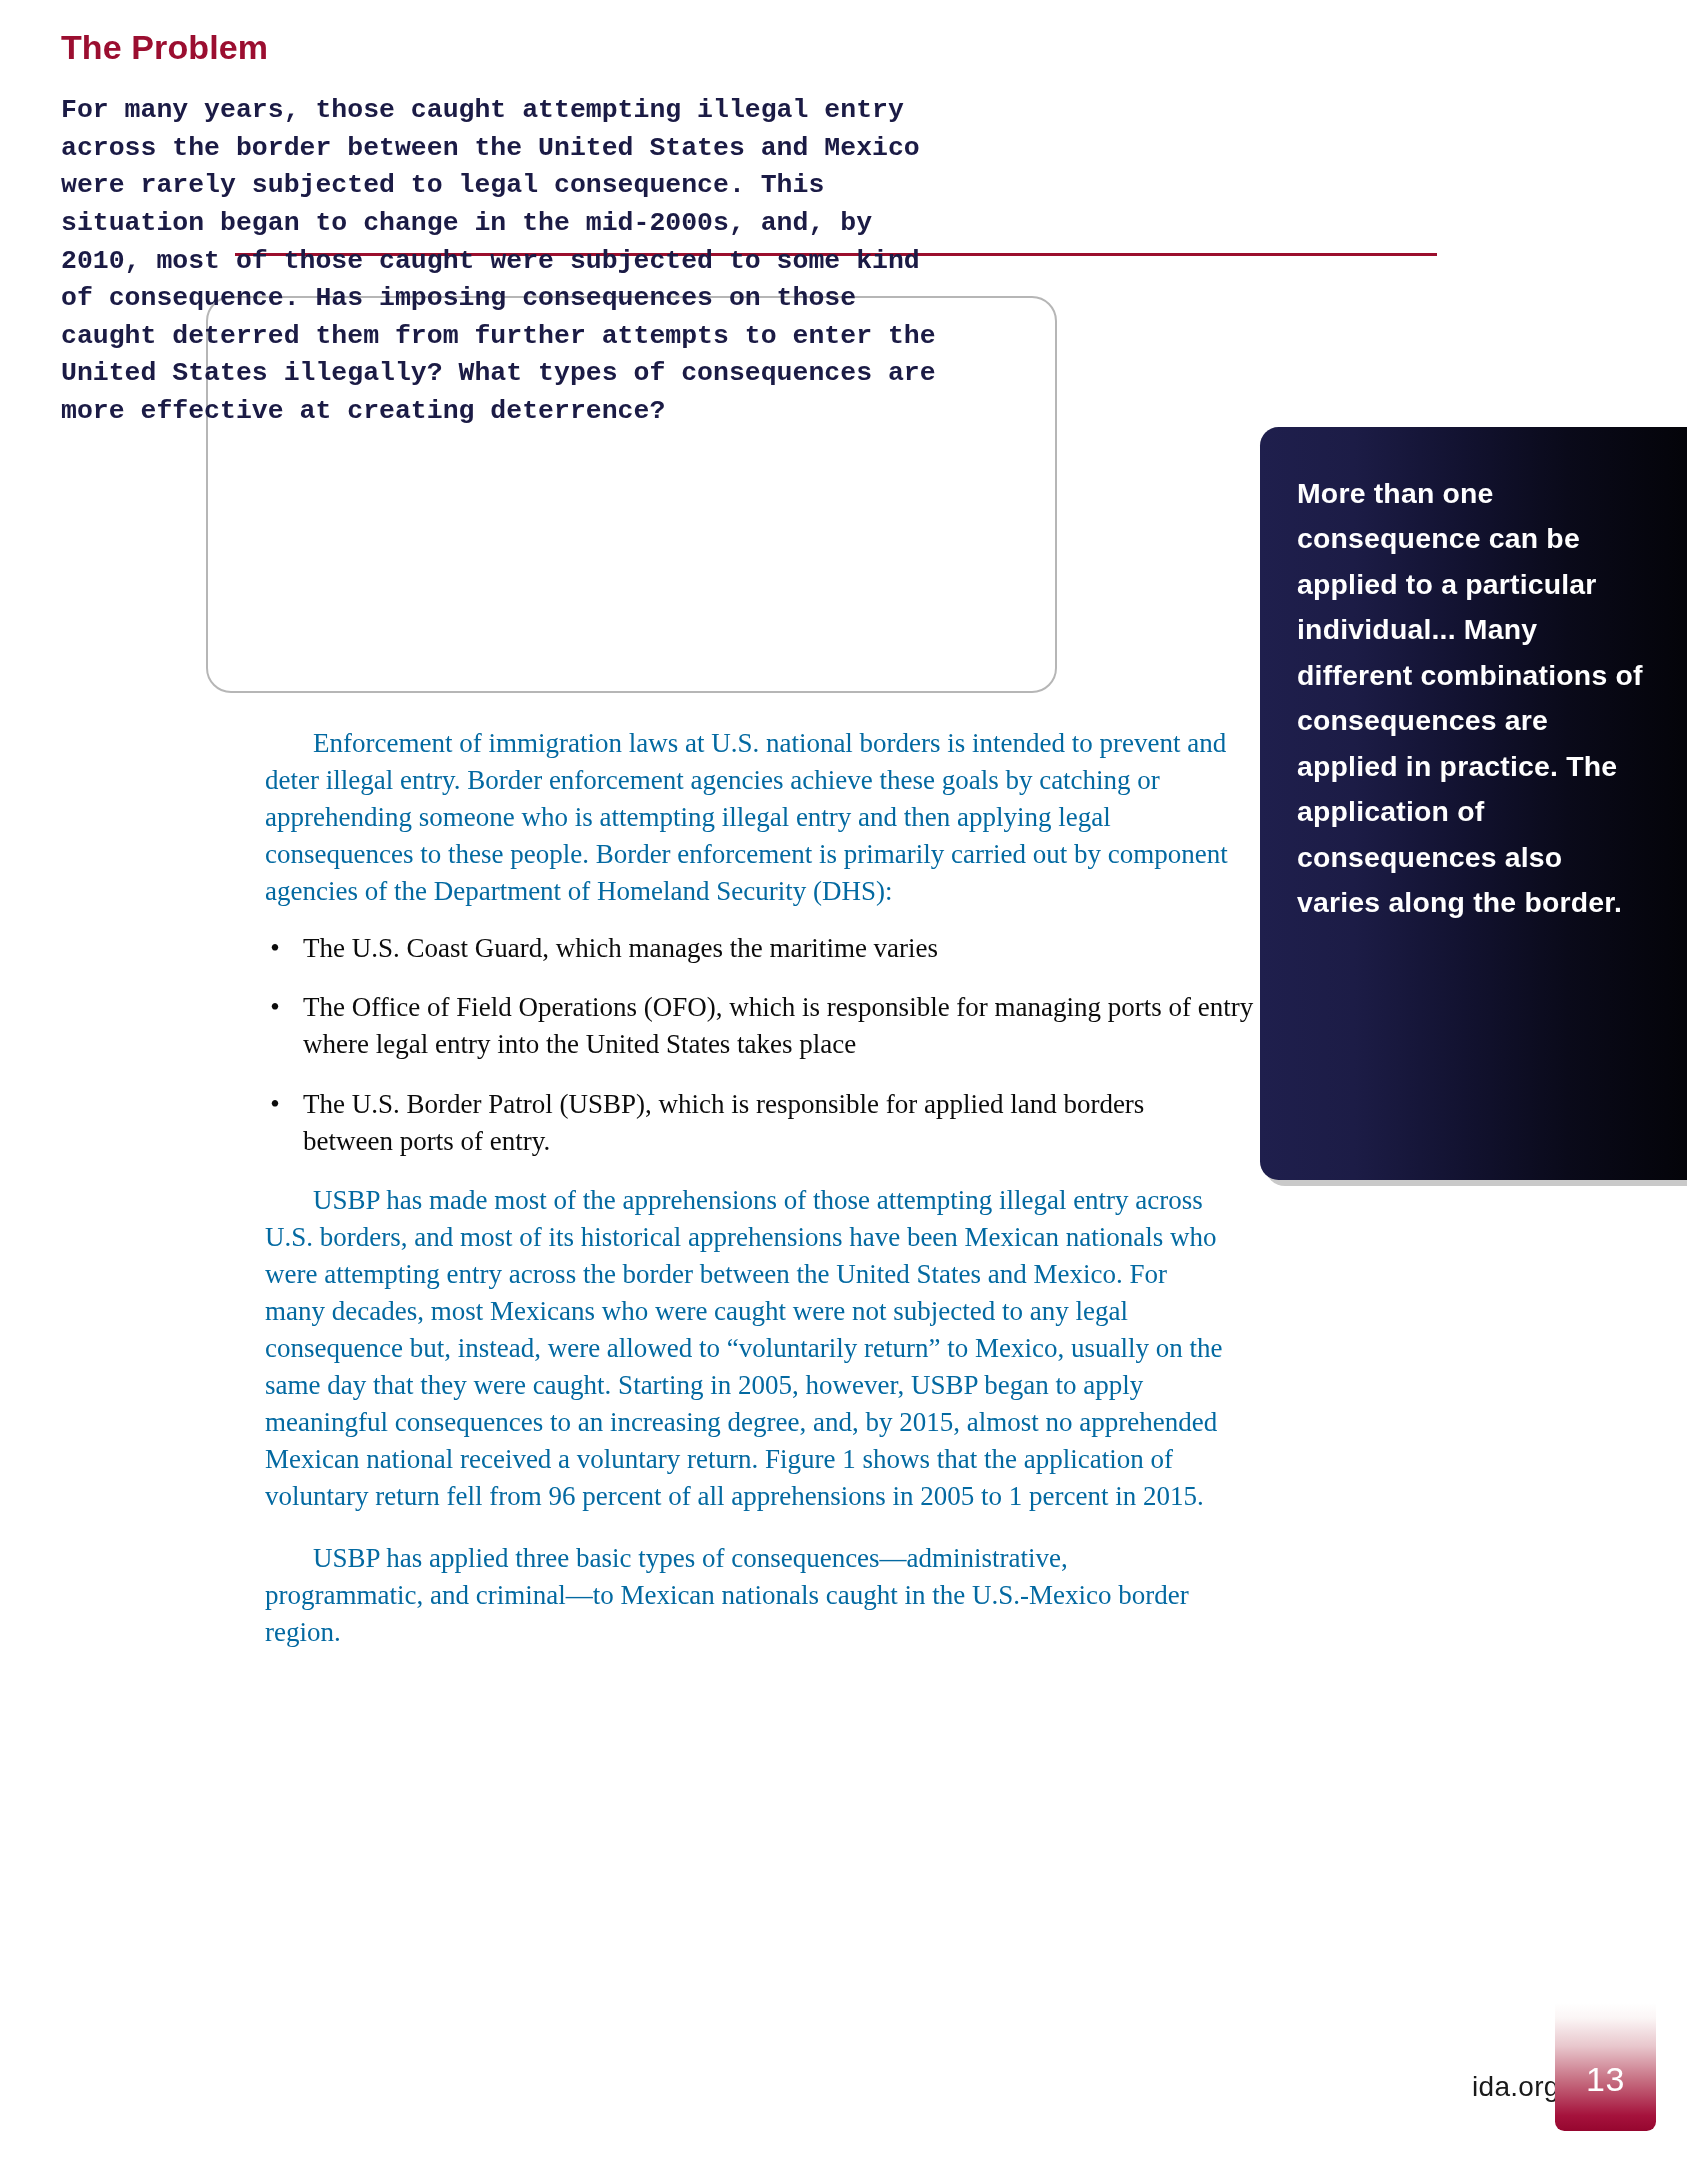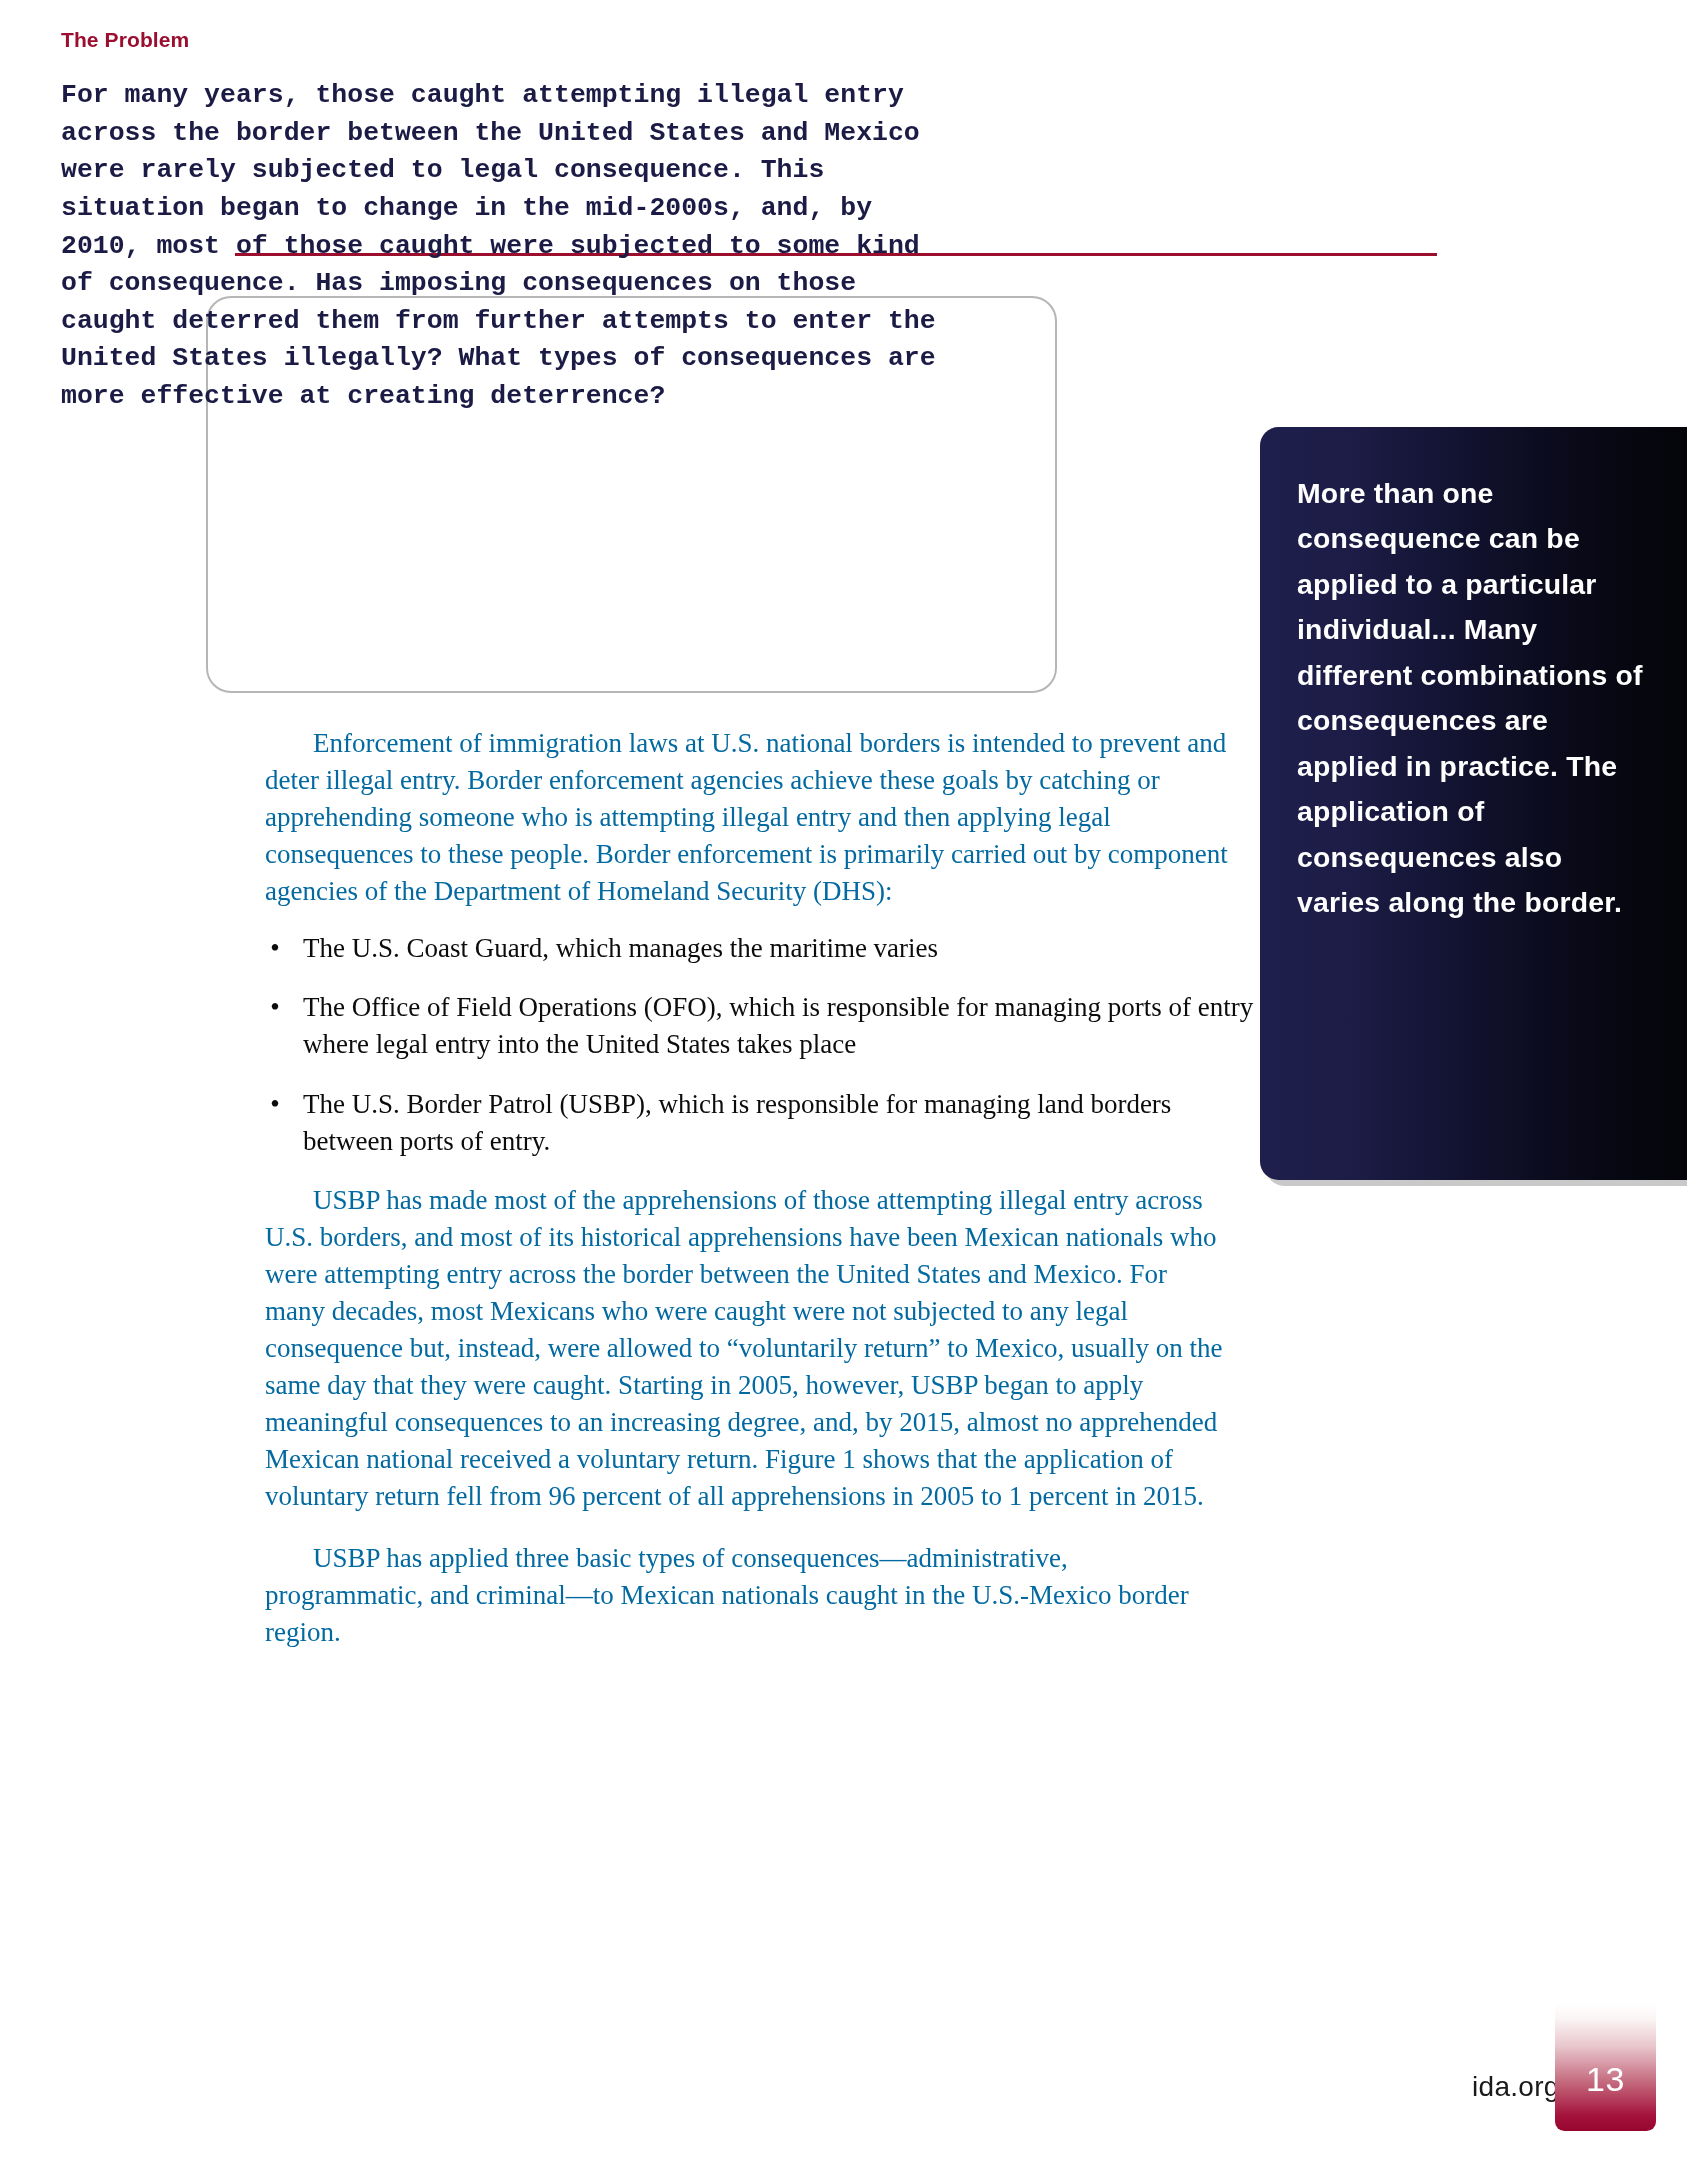--- a/index.html
+++ b/index.html
@@ -71,21 +71,21 @@
   }
   .problem-inner {
     position: absolute;
     left: 61px;
     top: 28px;
     width: 926px;
   }
   .problem-heading {
     font-family: "Liberation Sans", sans-serif;
     font-weight: bold;
-    font-size: 21px;
+    font-size: 34px;
     color: #9B0E30;
     margin: 0 0 25px 0;
     letter-spacing: 0.1px;
   }
   .problem-text {
     font-family: Liberation Mono, monospace;
     font-weight: bold;
     font-size: 26.5px;
     line-height: 1.42;
     color: #1b1b45;
@@ -227,21 +227,21 @@
       <li class="bullet-b1">
         <span class="bullet-dot">•</span>
         <span>The U.S. Coast Guard, which manages the maritime varies</span>
       </li>
       <li class="bullet-b2">
         <span class="bullet-dot">•</span>
         <span>The Office of Field Operations (OFO), which is responsible for managing ports of entry where legal entry into the United States takes place</span>
       </li>
       <li class="bullet-b3">
         <span class="bullet-dot">•</span>
-        <span>The U.S. Border Patrol (USBP), which is responsible for managing land borders between ports of entry.</span>
+        <span>The U.S. Border Patrol (USBP), which is responsible for applied land borders between ports of entry.</span>
       </li>
     </ul>
 
     <p>USBP has made most of the apprehensions of those attempting illegal entry across U.S. borders, and most of its historical apprehensions have been Mexican nationals who were attempting entry across the border between the United States and Mexico. For many decades, most Mexicans who were caught were not subjected to any legal consequence but, instead, were allowed to “voluntarily return” to Mexico, usually on the same day that they were caught. Starting in 2005, however, USBP began to apply meaningful consequences to an increasing degree, and, by 2015, almost no apprehended Mexican national received a voluntary return. Figure 1 shows that the application of voluntary return fell from 96 percent of all apprehensions in 2005 to 1 percent in 2015.</p>
 
     <p>USBP has applied three basic types of consequences—administrative, programmatic, and criminal—to Mexican nationals caught in the U.S.-Mexico border region.</p>
   </div>
 
   <div class="footer-site">ida.org</div>
   <div class="page-tab">

